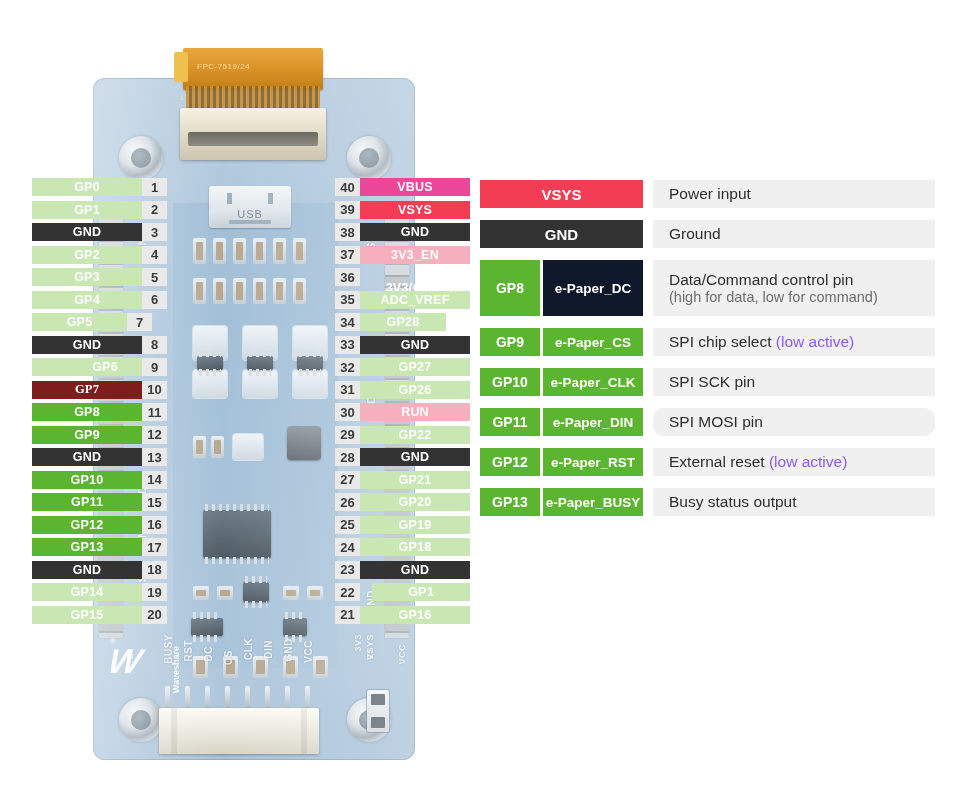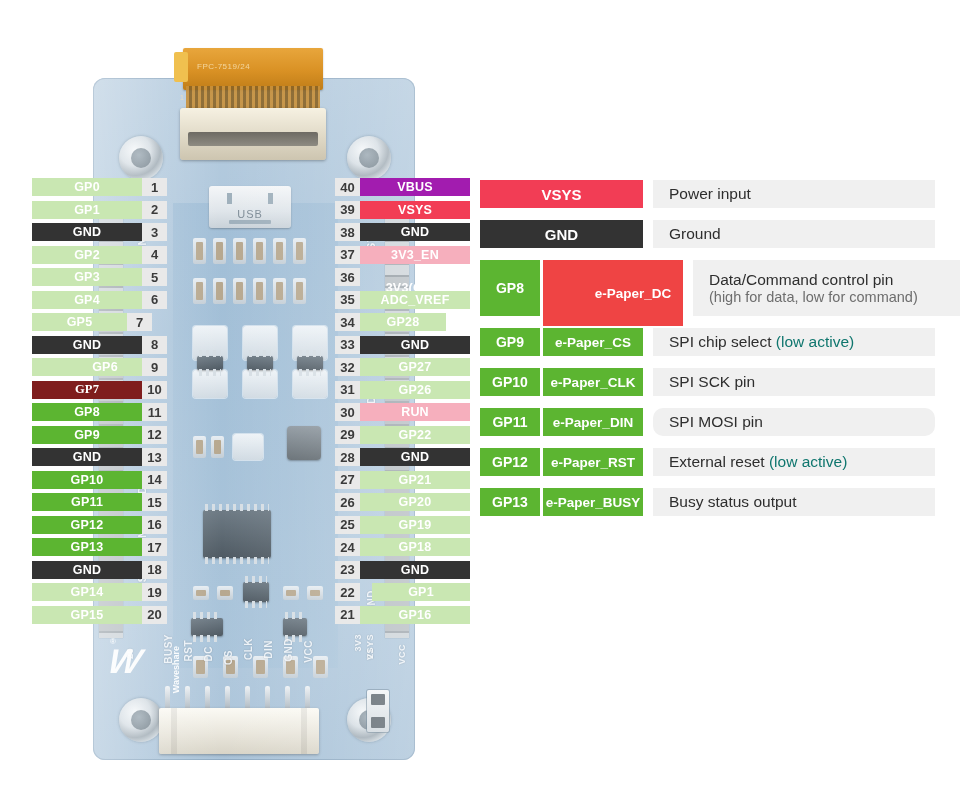--- a/index.html
+++ b/index.html
@@ -103,21 +103,21 @@
   #legend{position:absolute;left:480px;top:180px;width:455px;}
   .lrow{position:absolute;left:0;display:flex;}
   .lchip{display:flex;align-items:center;justify-content:center;color:#fff;font-weight:bold;}
   .lgp{width:60px;font-size:14px;}
   .lname{width:100px;font-size:13.5px;margin-left:3px;}
   .lwide{width:163px;font-size:15px;}
   .ldesc{margin-left:10px;background:#f0f0f0;display:flex;flex-direction:column;justify-content:center;
       padding-left:16px;box-sizing:border-box;color:#2e2e2e;}
   .ldesc .main{font-size:15.5px;}
   .ldesc .sub{font-size:14.5px;color:#6d6d6d;}
-  .ldesc .main .dim{color:#0f766e;}
+  .ldesc .main .dim{color:#8b5cf6;}
 </style>
 </head>
 <body>
 
 <div id="board-wrap">
   <div class="pcb">
     <div class="pcb-mid"></div>
 
     <div class="hole h1"></div>
     <div class="hole h2"></div>
@@ -365,21 +365,21 @@
     </div>
     <div class="pinrow" style="top: 427.88px; left: 0px; right: 0px; width: 135px;">
       <div class="pinlbl" style="background: rgb(201, 231, 178);">GP15</div>
       <div class="pinnum">20</div>
     </div>
   </div>
 
 <div class="pincol" id="right-col" style="top: 178px; left: 335px; width: 135px; height: 450.4px;">
     <div class="pinrow" style="top: 0px; left: 0px; right: 0px; width: 135px;">
       <div class="pinnum">40</div>
-      <div class="pinlbl" style="background: #a21caf;">VBUS</div>
+      <div class="pinlbl" style="background: #ec4899;">VBUS</div>
     </div>
     <div class="pinrow" style="top: 22.52px; left: 0px; right: 0px; width: 135px;">
       <div class="pinnum">39</div>
       <div class="pinlbl" style="background: rgb(242, 61, 85);">VSYS</div>
     </div>
     <div class="pinrow" style="top: 45.04px; left: 0px; right: 0px; width: 135px;">
       <div class="pinnum">38</div>
       <div class="pinlbl" style="background: rgb(51, 51, 51);">GND</div>
     </div>
     <div class="pinrow" style="top: 67.56px; left: 0px; right: 0px; width: 135px;">
@@ -460,21 +460,21 @@
       </div>
     </div>
     <div class="lrow" style="top: 40px; height: 28px;">
       <div class="lchip lwide" style="background: rgb(51, 51, 51); height: 28px;">GND</div>
       <div class="ldesc" style="height: 28px; width: 282px;">
         <div class="main">Ground</div>
       </div>
     </div>
     <div class="lrow" style="top: 80px; height: 56px;">
       <div class="lchip lgp" style="background: rgb(92, 181, 49); height: 56px;">GP8</div>
-      <div class="lchip lname" style="background: #ef4444; height: 66px; padding-left: 40px;">e-Paper_DC</div>
+      <div class="lchip lname" style="background: #0f172a; height: 56px;">e-Paper_DC</div>
       <div class="ldesc" style="height: 56px; width: 282px;">
         <div class="main">Data/Command control pin</div>
         <div class="sub">(high for data, low for command)</div>
       </div>
     </div>
     <div class="lrow" style="top: 148px; height: 28px;">
       <div class="lchip lgp" style="background: rgb(92, 181, 49); height: 28px;">GP9</div>
       <div class="lchip lname" style="background: rgb(92, 181, 49); height: 28px;">e-Paper_CS</div>
       <div class="ldesc" style="height: 28px; width: 282px;">
         <div class="main">SPI chip select <span class="dim">(low active)</span></div>

